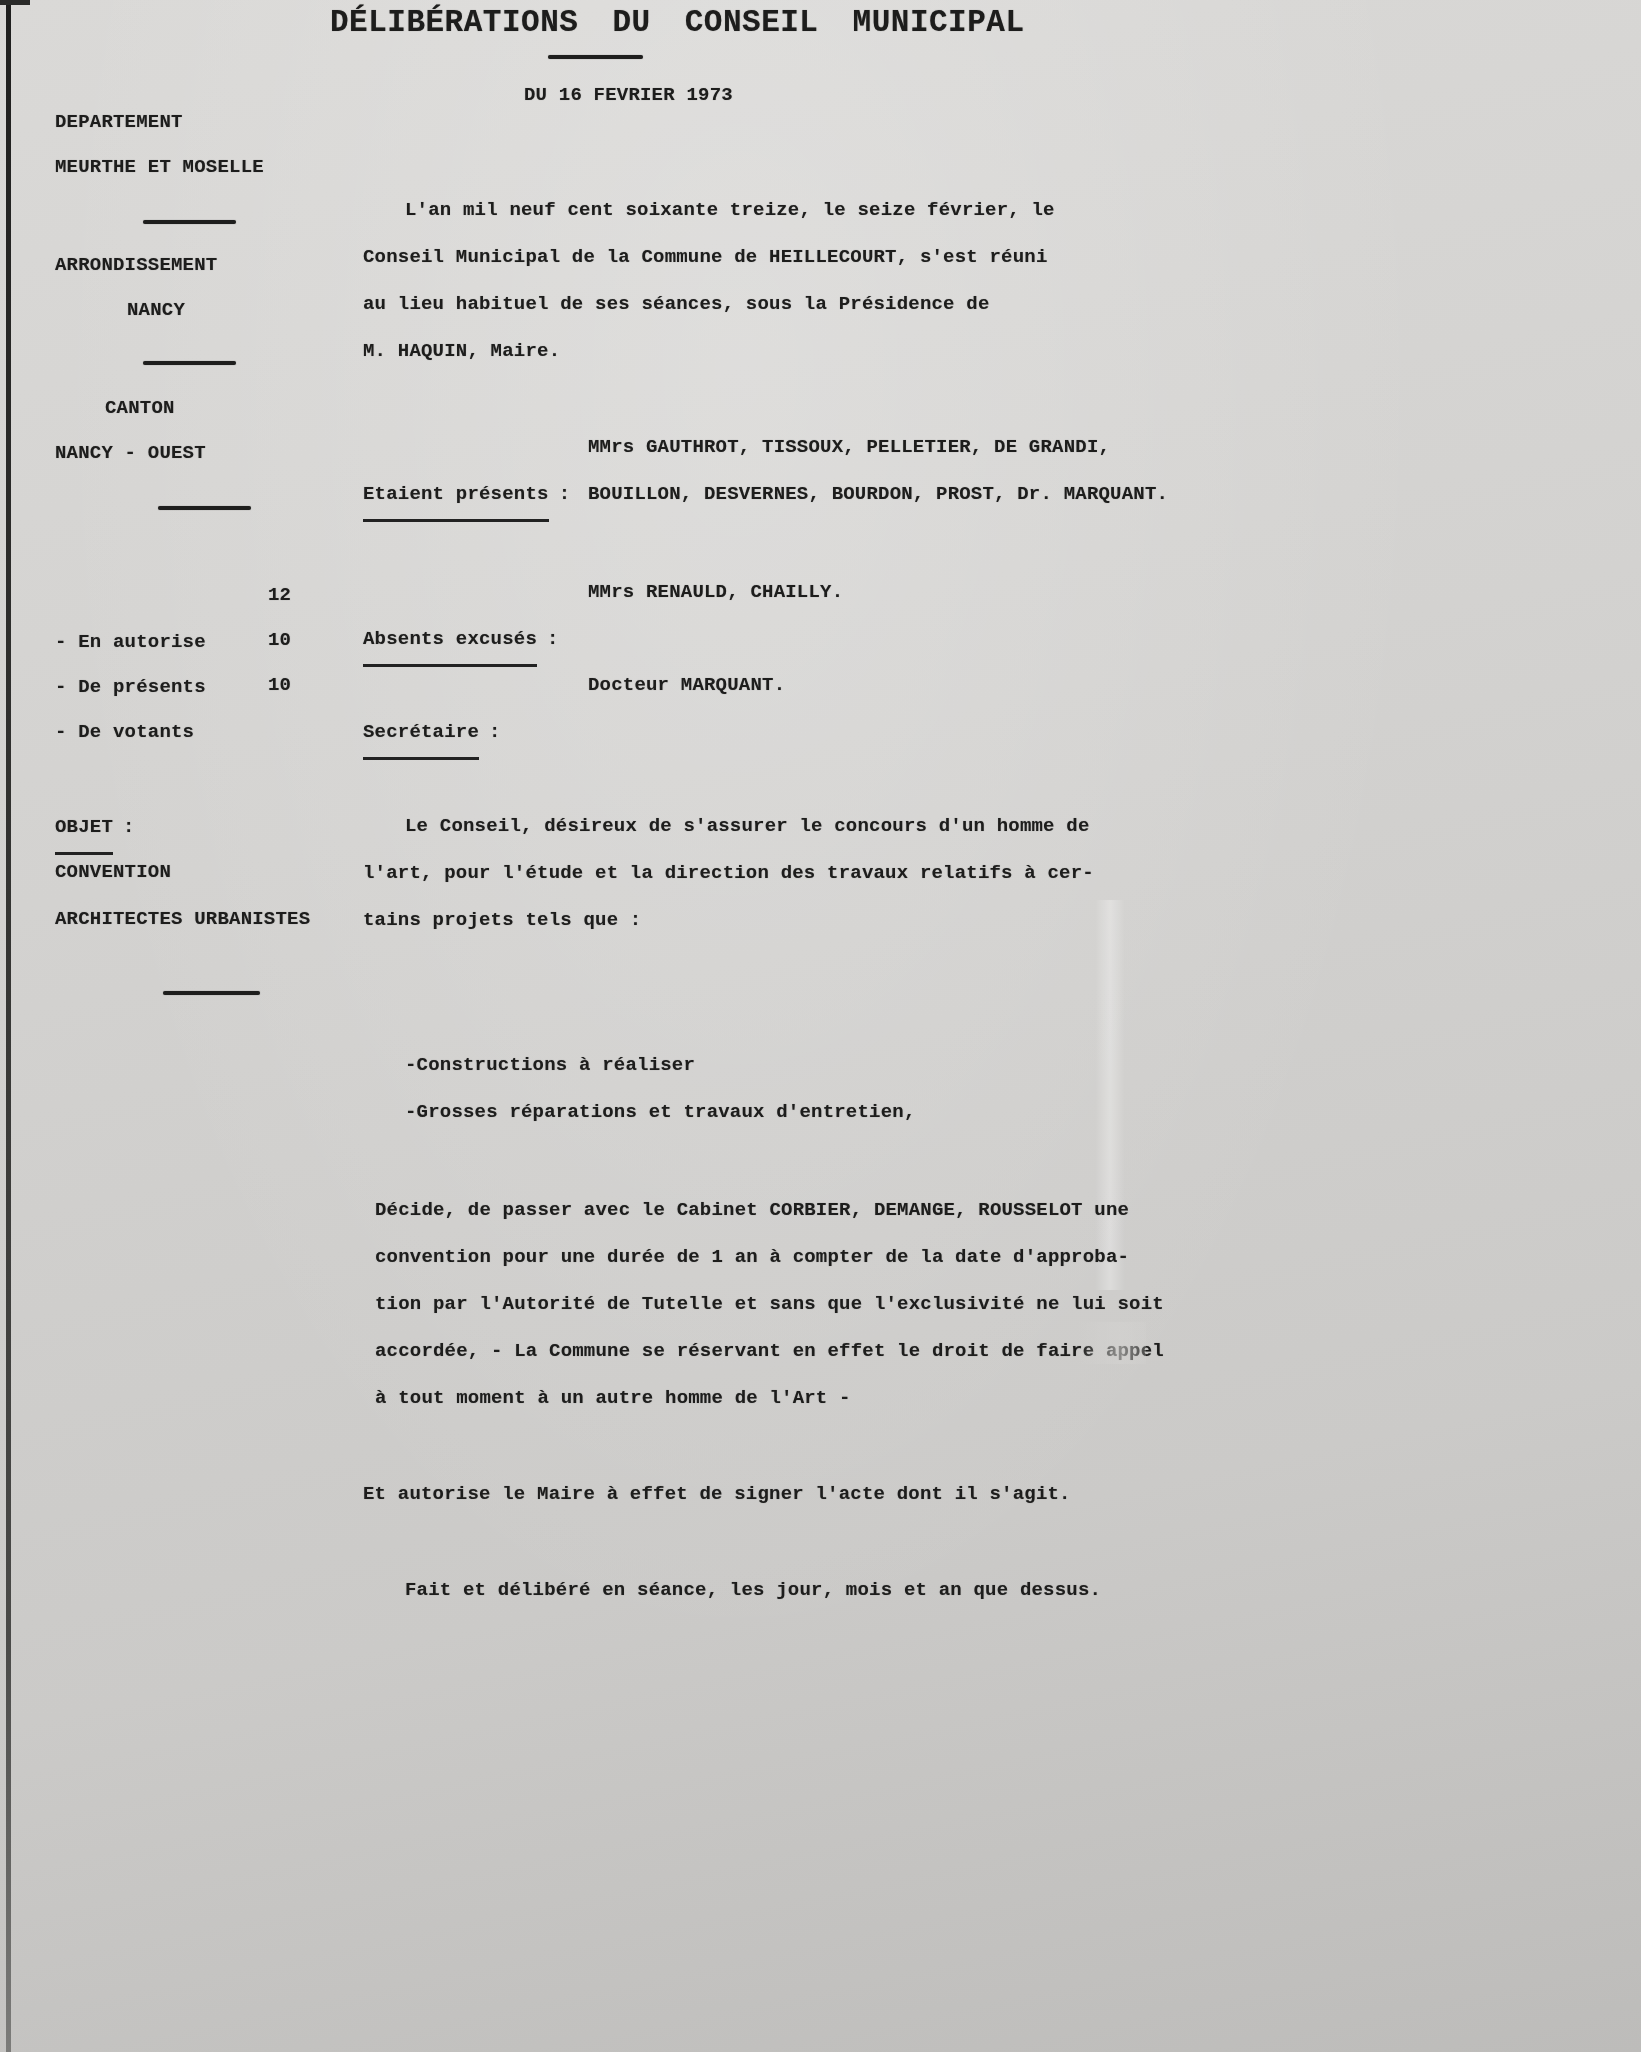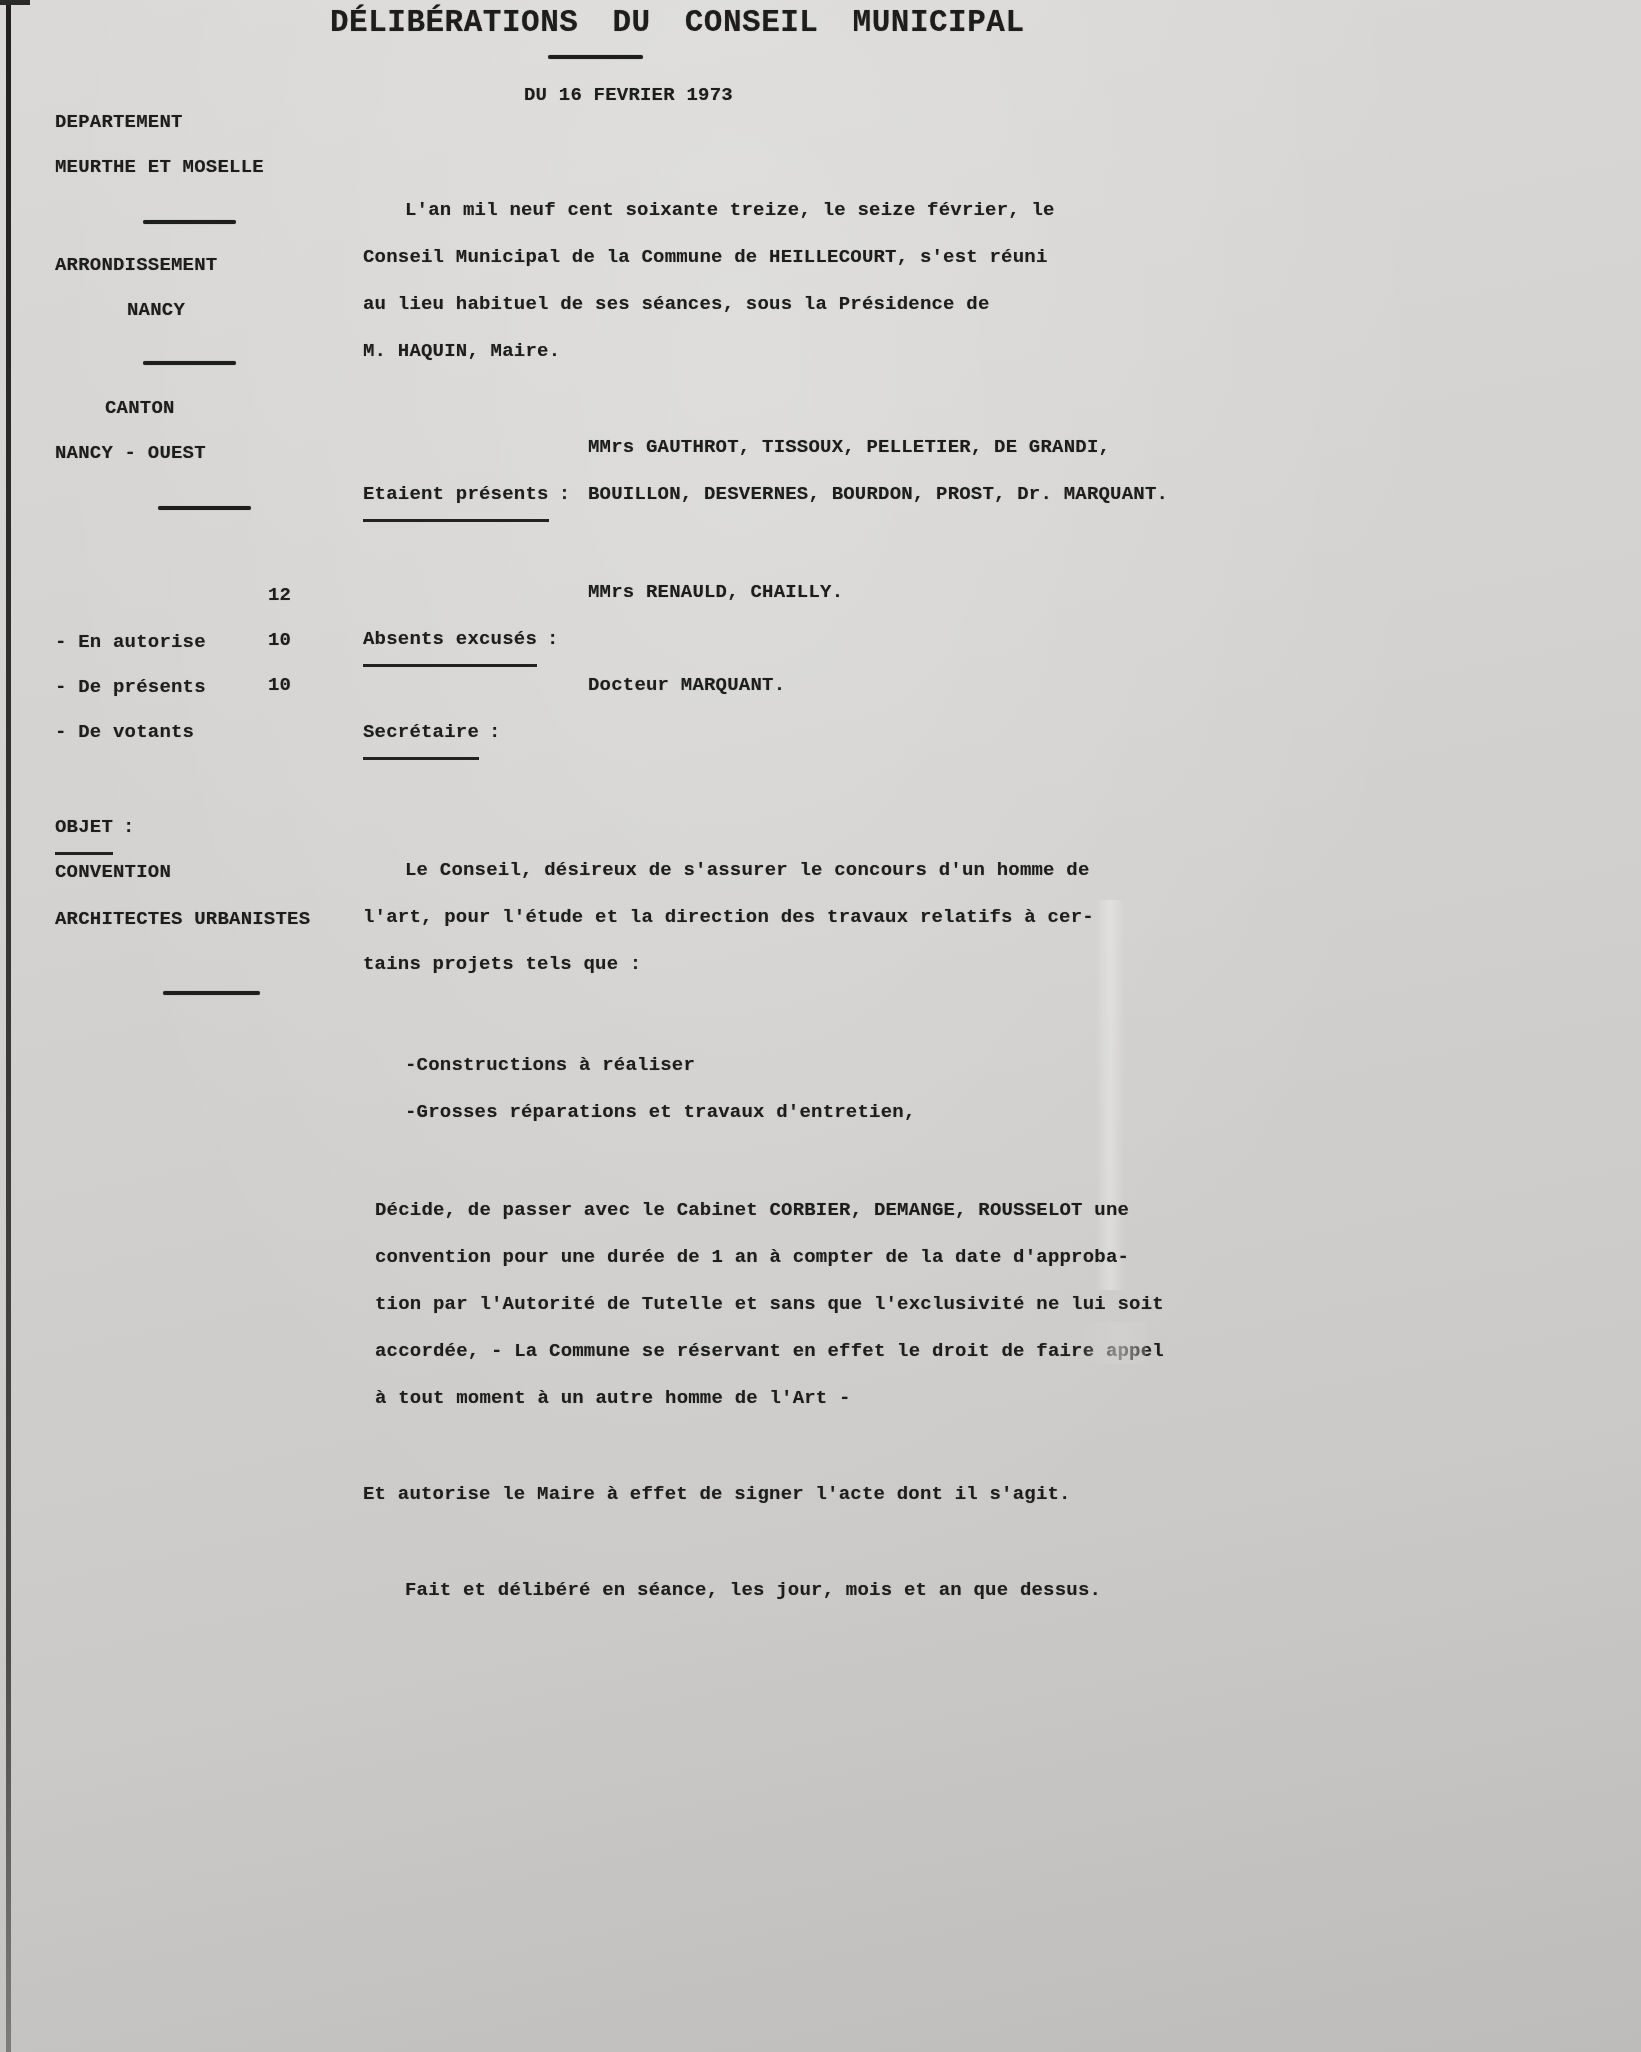--- a/index.html
+++ b/index.html
@@ -114,21 +114,21 @@
   <div class="t" style="top:569px; left:363px;">
     <span class="ul">Absents excusés</span><span class="colon">:</span>
   </div>
   <div class="t" style="top:569px; left:588px;">MMrs RENAULD, CHAILLY.</div>
 
   <div class="t" style="top:662px; left:363px;">
     <span class="ul">Secrétaire</span><span class="colon">:</span>
   </div>
   <div class="t" style="top:662px; left:588px;">Docteur MARQUANT.</div>
 
-  <div class="t indent" style="top:847px; left:363px; width:820px;">Le Conseil, désireux de s'assurer le concours d'un homme de
+  <div class="t indent" style="top:803px; left:363px; width:820px;">Le Conseil, désireux de s'assurer le concours d'un homme de
 l'art, pour l'étude et la direction des travaux relatifs à cer-
 tains projets tels que :</div>
 
   <div class="t" style="top:1042px; left:405px;">-Constructions à réaliser</div>
   <div class="t" style="top:1089px; left:405px;">-Grosses réparations et travaux d'entretien,</div>
 
   <div class="t" style="top:1187px; left:375px; width:840px;">Décide, de passer avec le Cabinet CORBIER, DEMANGE, ROUSSELOT une
 convention pour une durée de 1 an à compter de la date d'approba-
 tion par l'Autorité de Tutelle et sans que l'exclusivité ne lui soit
 accordée, - La Commune se réservant en effet le droit de faire appel

